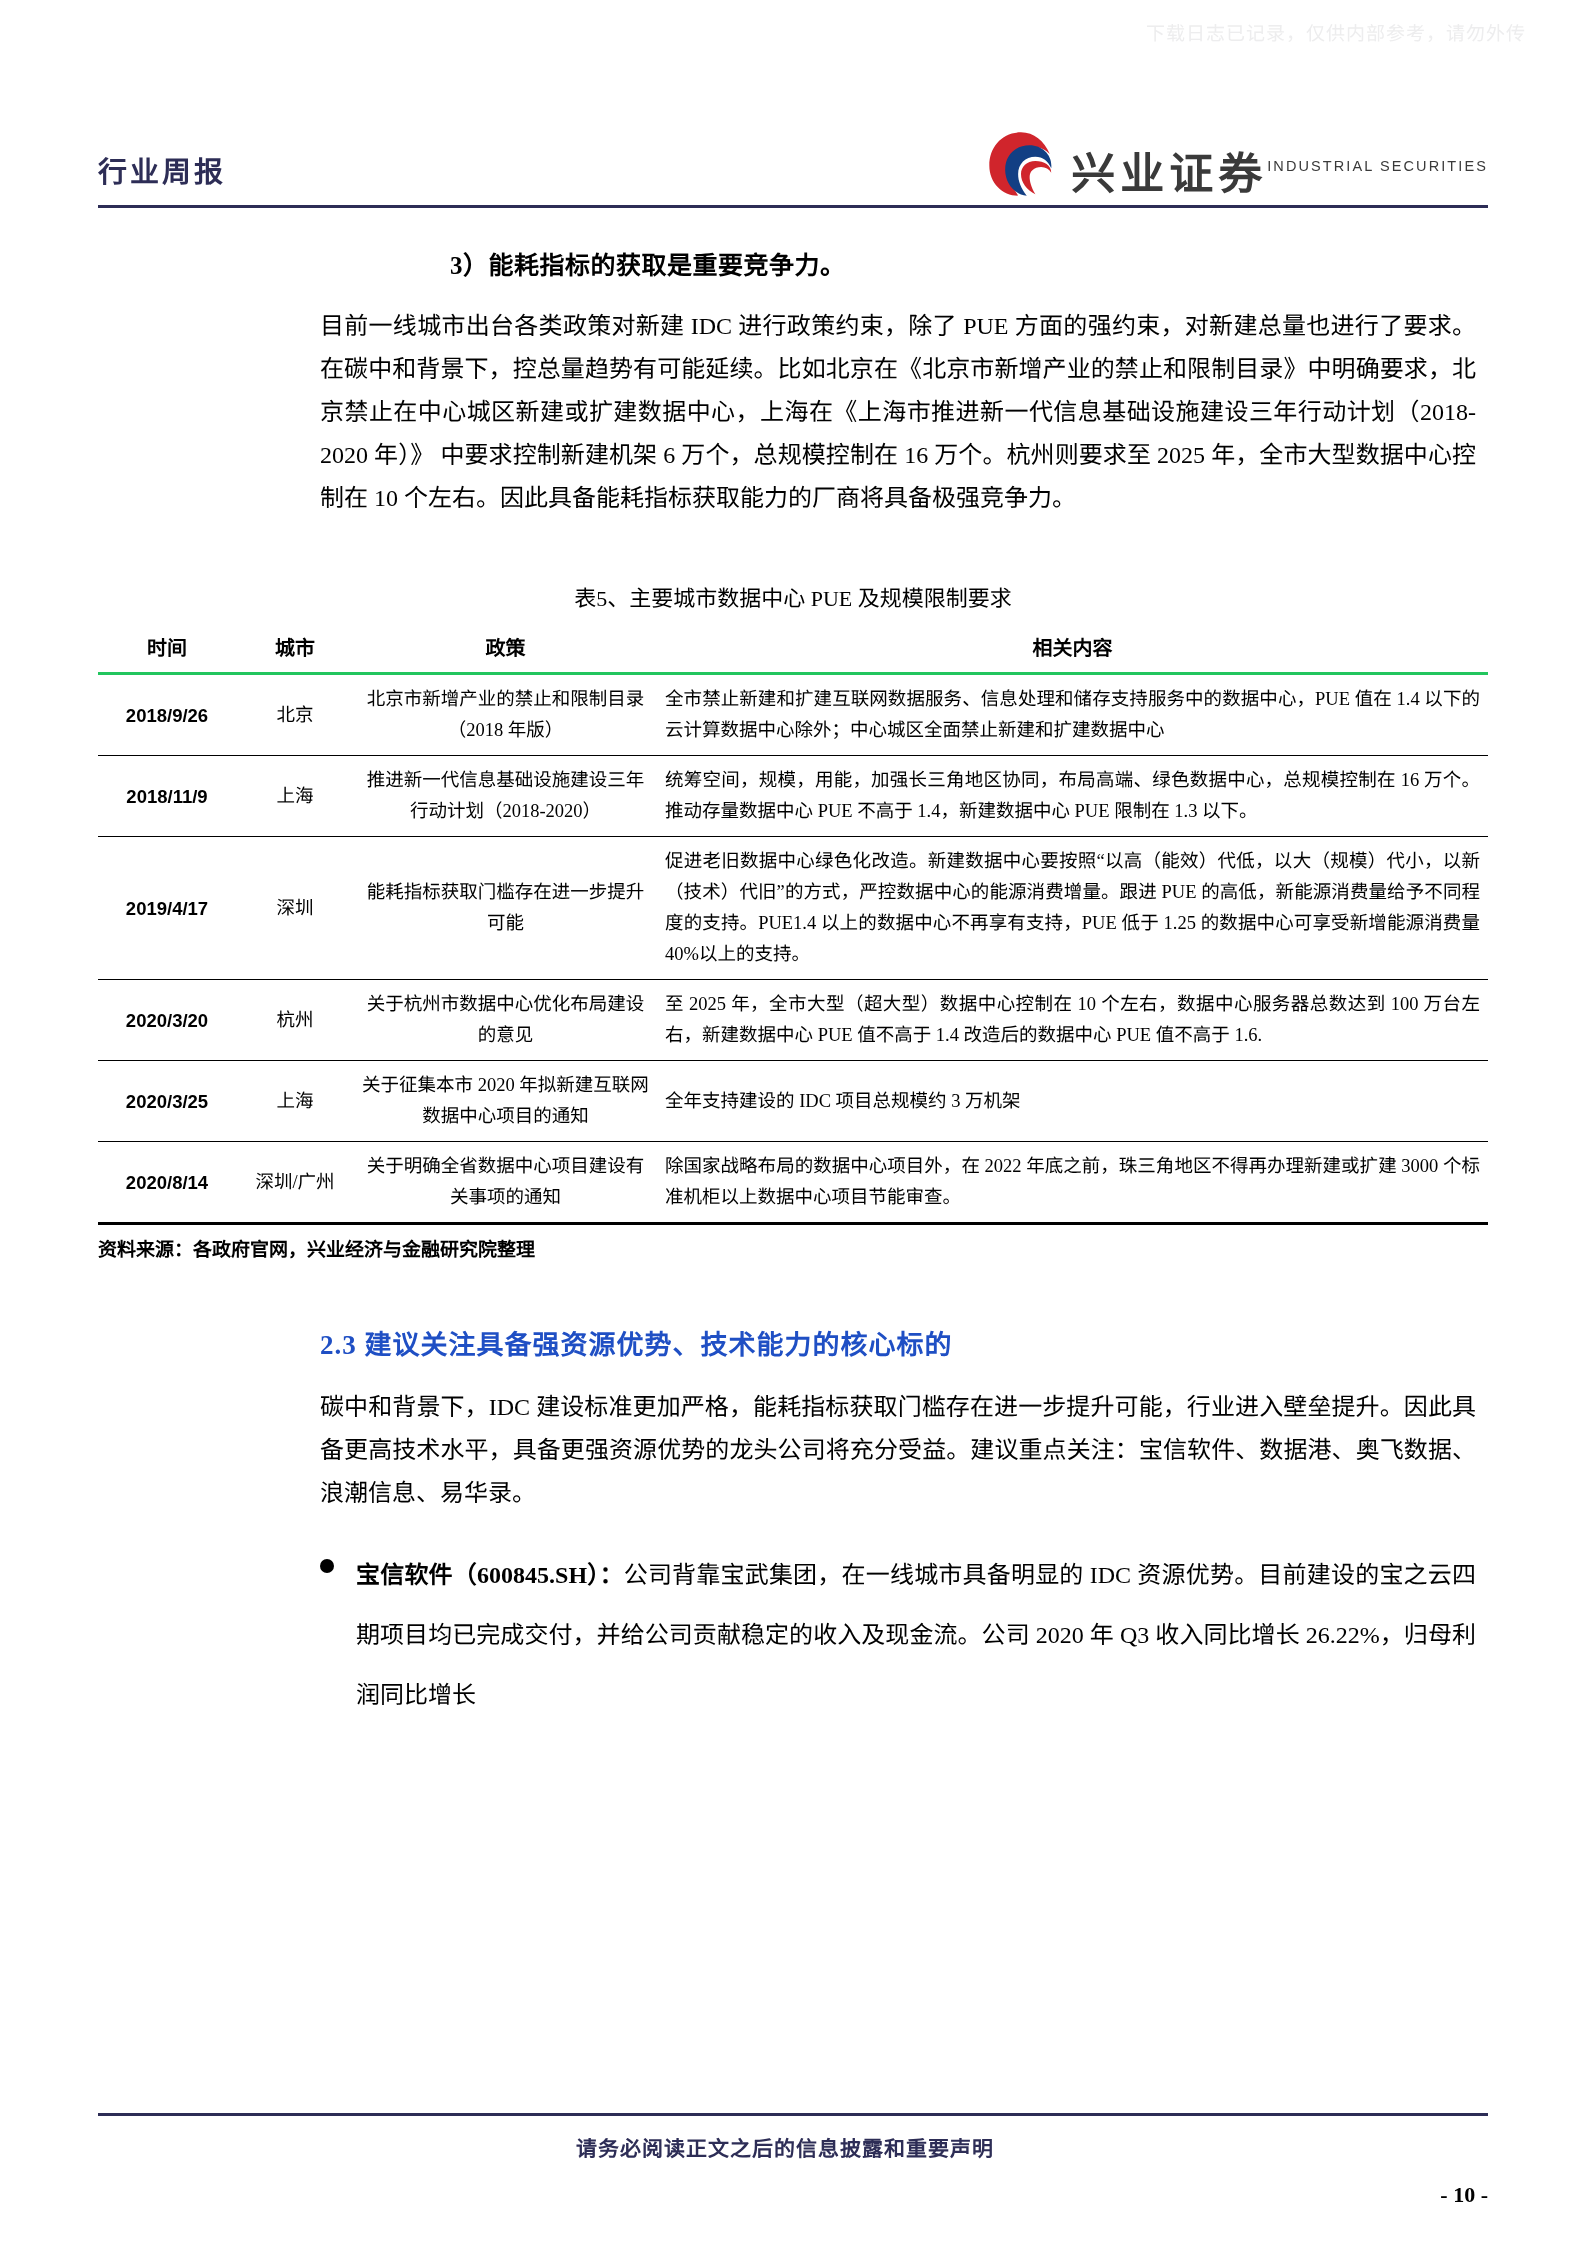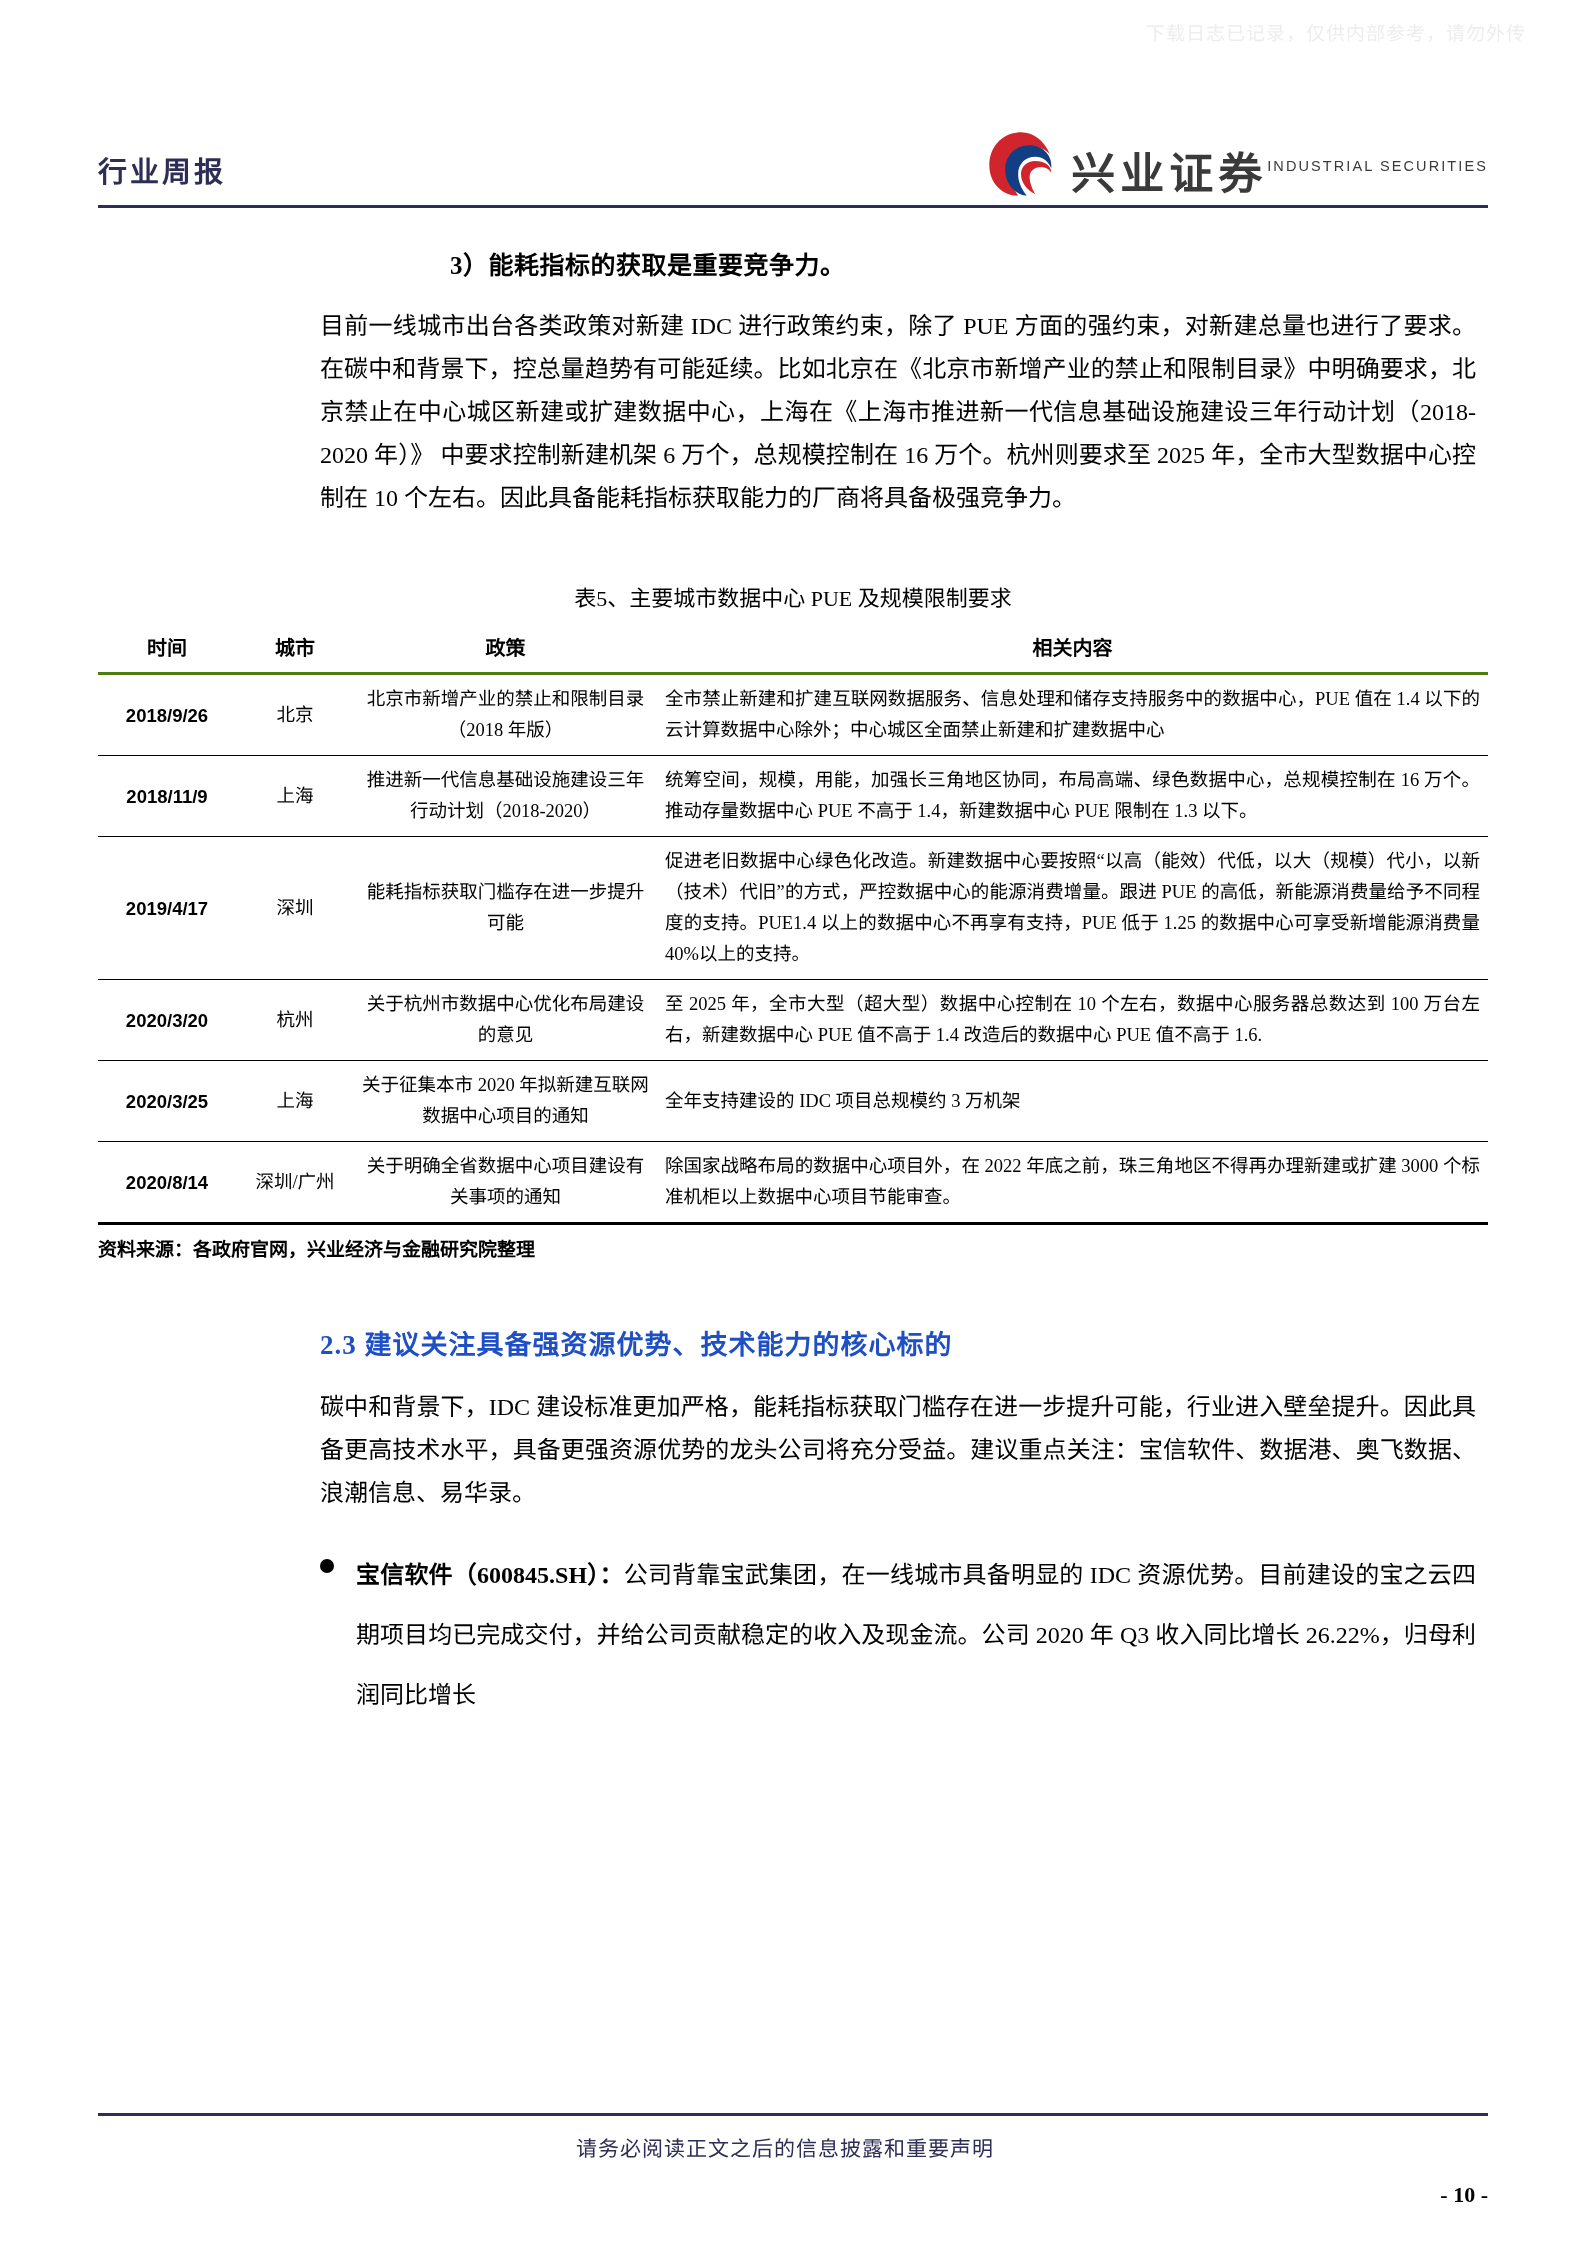--- a/index.html
+++ b/index.html
@@ -136,21 +136,21 @@
     width: 100%;
     border-collapse: collapse;
     table-layout: fixed;
     font-family: "Liberation Serif", serif;
   }
   table.data thead th {
     font-size: 20px;
     font-weight: bold;
     padding: 9px 4px 11px;
     text-align: center;
-    border-bottom: 3px solid #4d7c0f;
+    border-bottom: 3px solid #22c55e;
     vertical-align: middle;
   }
   table.data tbody td {
     font-size: 18.5px;
     line-height: 31px;
     padding: 9px 8px;
     vertical-align: middle;
     border-bottom: 1px solid #000;
   }
   table.data tbody tr:last-child td {
@@ -217,21 +217,21 @@
     height: 3px;
     background: #2d2d56;
   }
   .footer-note {
     position: absolute;
     left: 0;
     right: 16px;
     bottom: 82px;
     text-align: center;
     font-size: 21px;
-    font-weight: normal;
+    font-weight: bold;
     color: #2d2d56;
     letter-spacing: 1px;
     font-family: "Liberation Serif", serif;
   }
   .footer-page {
     position: absolute;
     right: 98px;
     bottom: 36px;
     font-size: 22px;
     font-weight: bold;

